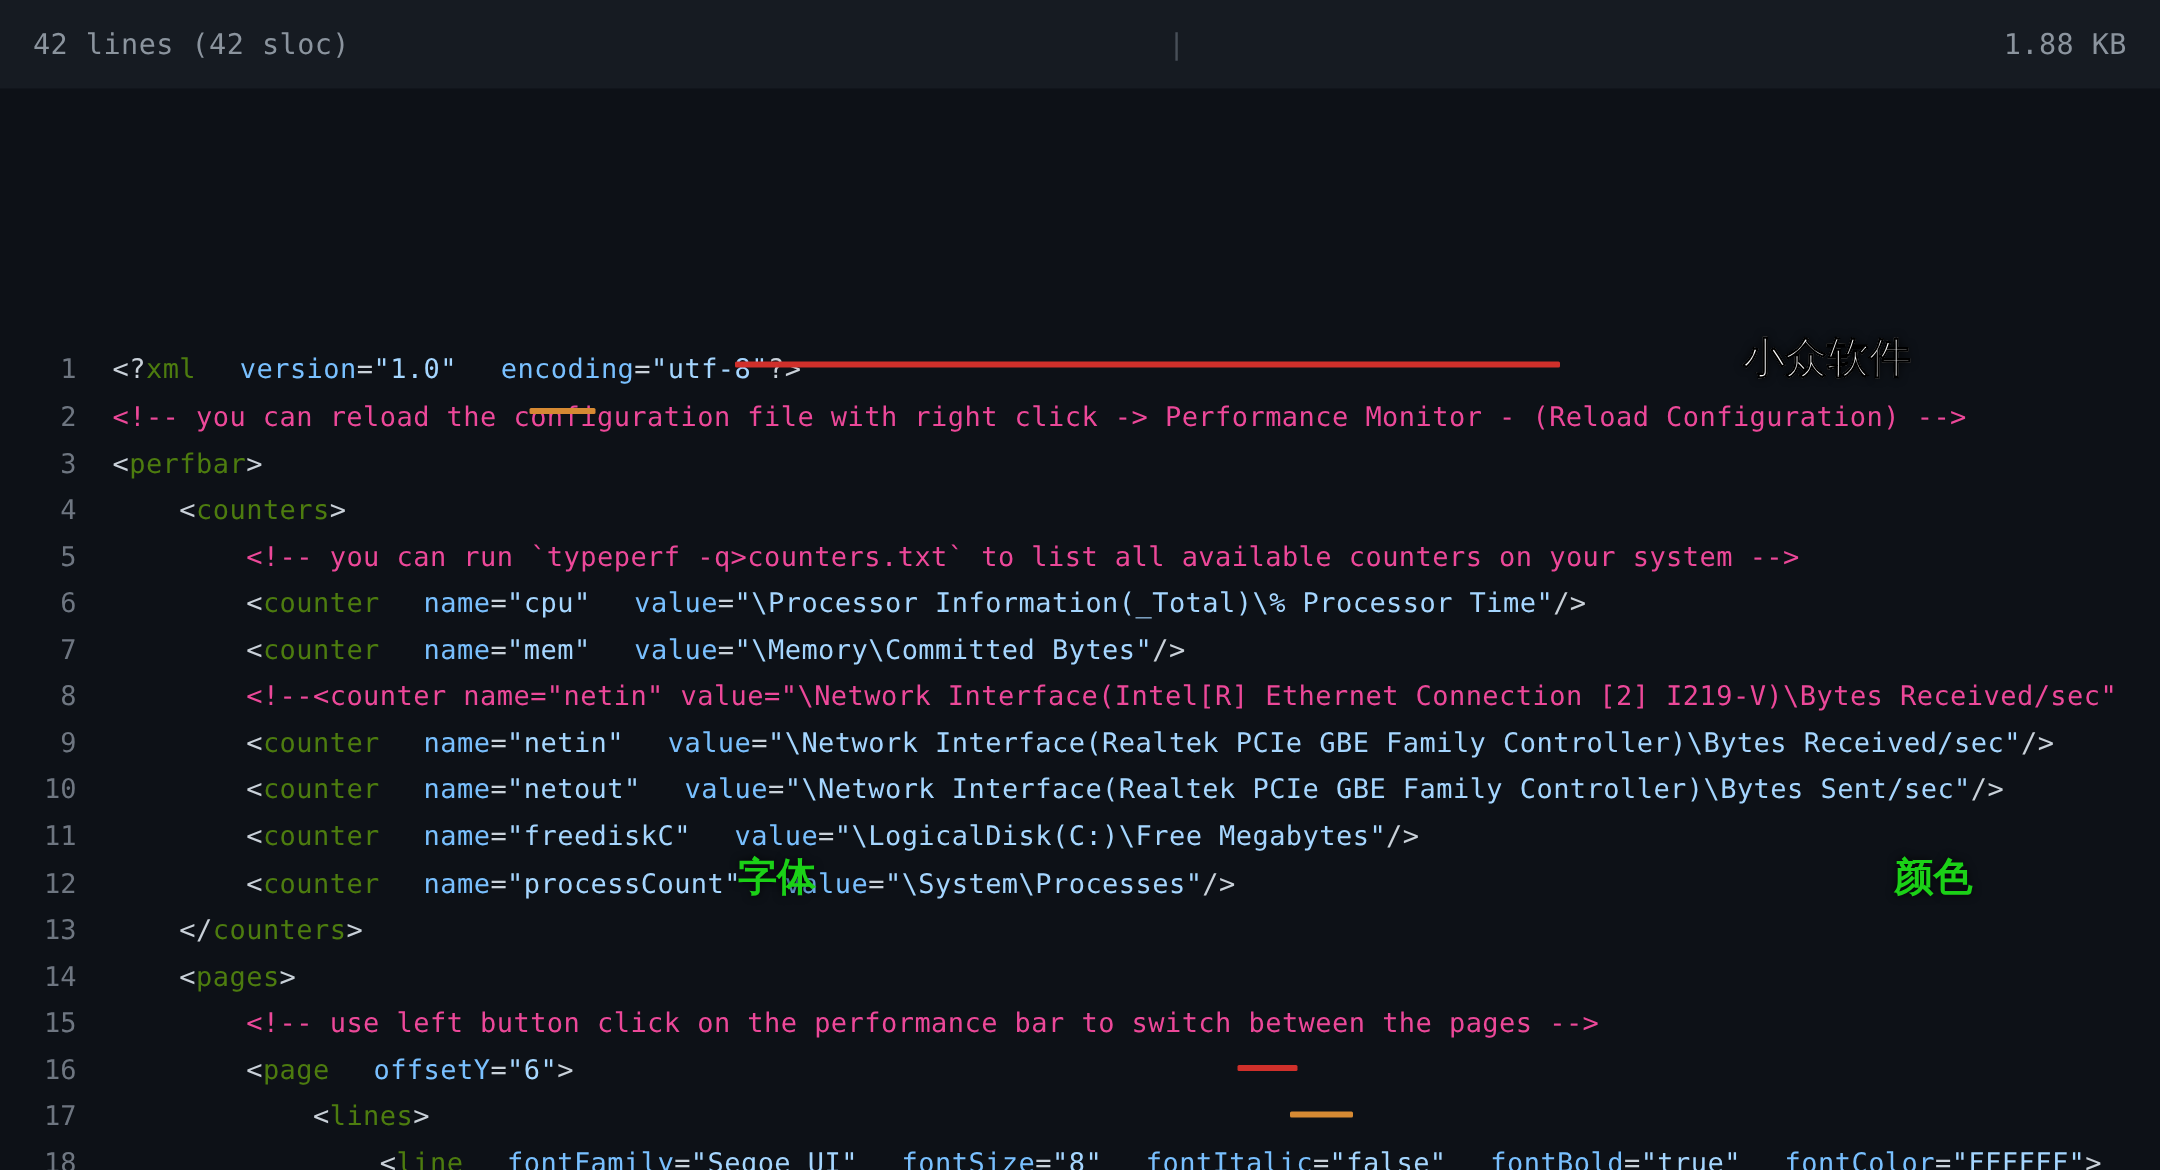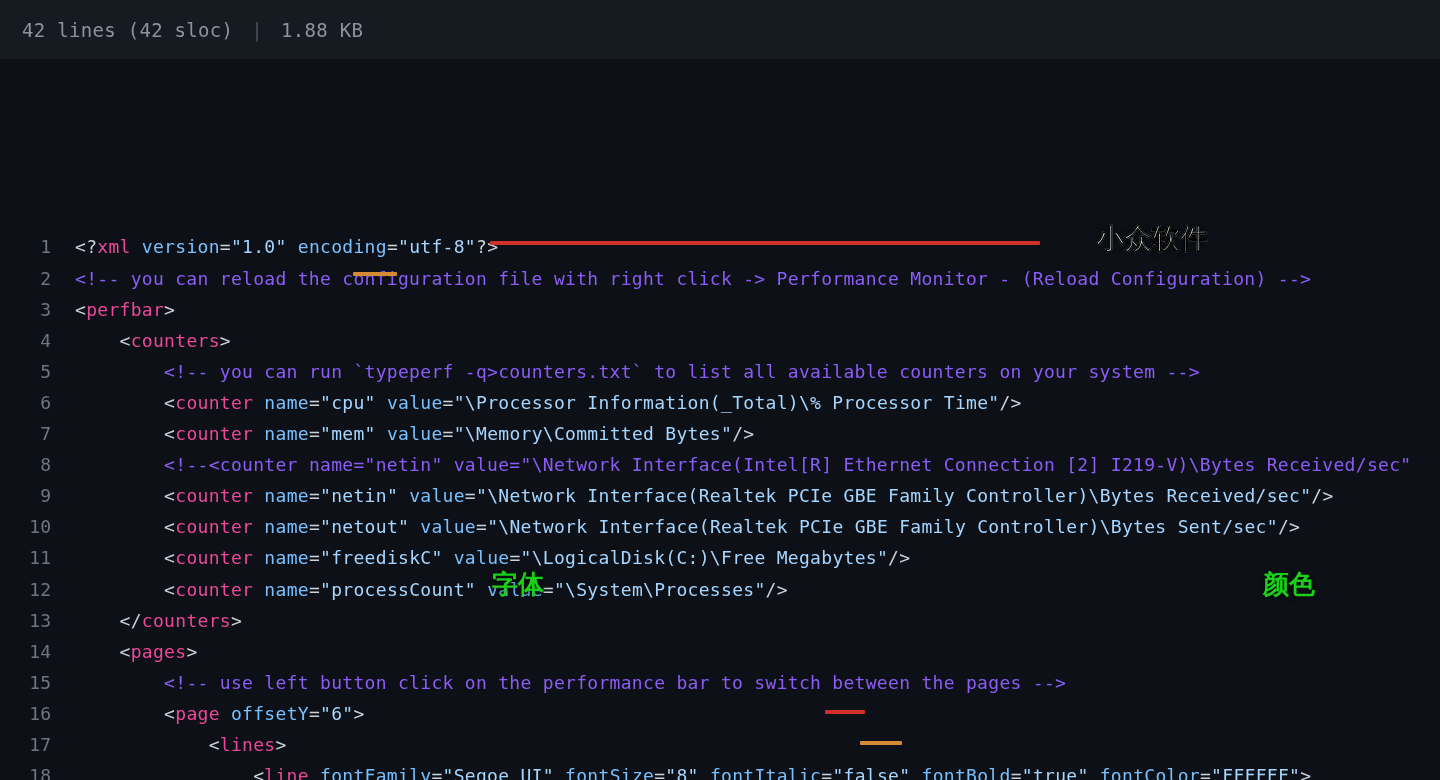--- a/index.html
+++ b/index.html
@@ -13,20 +13,21 @@
   .header {
     background: #161b22;
     height: 60px;
     display: flex;
     align-items: center;
     padding: 0 22px;
     color: #8b949e;
     font-size: 19px;
     letter-spacing: 0.3px;
     border-bottom: 1px solid #0d1117;
+    justify-content: space-between;
   }
   .header .sep {
     margin: 0 18px;
     color: #484f58;
   }
   .code-area {
     position: relative;
     padding-top: 16px;
     line-height: 31.1px;
     font-size: 18px;
@@ -42,23 +43,23 @@
     text-align: right;
     color: #6e7681;
     padding-right: 24px;
     user-select: none;
     flex: none;
   }
   .src {
     color: #8b949e;
     letter-spacing: 0.3px;
   }
-  .pl-c  { color: #8b5cf6; }        
-  .pl-ent{ color: #ec4899; }        
-  .pl-e  { color: #79c0ff; }        
+  .pl-c  { color: #ec4899; }        
+  .pl-ent{ color: #4d7c0f; }        
+  .pl-e  { color: #79c0ff; margin-left: 18px; }        
   .pl-s  { color: #a5d6ff; }        
   .pl-d  { color: #c9d1d9; }        
   
   .overlay { position: absolute; pointer-events: none; }
   .underline-red { background: #d0302b; height: 4px; border-radius: 1px; }
   .underline-orange { background: #d68a33; height: 4px; border-radius: 1px; }
   .anno { font-family: "PingFang SC","Microsoft YaHei",sans-serif; font-weight: 700; text-shadow: 0 0 6px rgba(0,0,0,0.8); }
   .anno-white { color: #ffffff; font-size: 28px; -webkit-text-stroke: 0.5px #000; }
   .anno-green { color: #1bd117; font-size: 26px; }
 </style>
@@ -77,21 +78,21 @@
   
   <div class="line"><div class="gutter">1</div><div class="src"><span class="pl-d">&lt;?</span><span class="pl-ent">xml</span> <span class="pl-e">version</span><span class="pl-d">=</span><span class="pl-s">"1.0"</span> <span class="pl-e">encoding</span><span class="pl-d">=</span><span class="pl-s">"utf-8"</span><span class="pl-d">?&gt;</span></div></div><div class="line"><div class="gutter">2</div><div class="src"><span class="pl-c">&lt;!-- you can reload the configuration file with right click -&gt; Performance Monitor - (Reload Configuration) --&gt;</span></div></div><div class="line"><div class="gutter">3</div><div class="src"><span class="pl-d">&lt;</span><span class="pl-ent">perfbar</span><span class="pl-d">&gt;</span></div></div><div class="line"><div class="gutter">4</div><div class="src">    <span class="pl-d">&lt;</span><span class="pl-ent">counters</span><span class="pl-d">&gt;</span></div></div><div class="line"><div class="gutter">5</div><div class="src">        <span class="pl-c">&lt;!-- you can run `typeperf -q&gt;counters.txt` to list all available counters on your system --&gt;</span></div></div><div class="line"><div class="gutter">6</div><div class="src">        <span class="pl-d">&lt;</span><span class="pl-ent">counter</span> <span class="pl-e">name</span><span class="pl-d">=</span><span class="pl-s">"cpu"</span> <span class="pl-e">value</span><span class="pl-d">=</span><span class="pl-s">"\Processor Information(_Total)\% Processor Time"</span><span class="pl-d">/&gt;</span></div></div><div class="line"><div class="gutter">7</div><div class="src">        <span class="pl-d">&lt;</span><span class="pl-ent">counter</span> <span class="pl-e">name</span><span class="pl-d">=</span><span class="pl-s">"mem"</span> <span class="pl-e">value</span><span class="pl-d">=</span><span class="pl-s">"\Memory\Committed Bytes"</span><span class="pl-d">/&gt;</span></div></div><div class="line"><div class="gutter">8</div><div class="src">        <span class="pl-c">&lt;!--&lt;counter name="netin" value="\Network Interface(Intel[R] Ethernet Connection [2] I219-V)\Bytes Received/sec"</span></div></div><div class="line"><div class="gutter">9</div><div class="src">        <span class="pl-d">&lt;</span><span class="pl-ent">counter</span> <span class="pl-e">name</span><span class="pl-d">=</span><span class="pl-s">"netin"</span> <span class="pl-e">value</span><span class="pl-d">=</span><span class="pl-s">"\Network Interface(Realtek PCIe GBE Family Controller)\Bytes Received/sec"</span><span class="pl-d">/&gt;</span></div></div><div class="line"><div class="gutter">10</div><div class="src">        <span class="pl-d">&lt;</span><span class="pl-ent">counter</span> <span class="pl-e">name</span><span class="pl-d">=</span><span class="pl-s">"netout"</span> <span class="pl-e">value</span><span class="pl-d">=</span><span class="pl-s">"\Network Interface(Realtek PCIe GBE Family Controller)\Bytes Sent/sec"</span><span class="pl-d">/&gt;</span></div></div><div class="line"><div class="gutter">11</div><div class="src">        <span class="pl-d">&lt;</span><span class="pl-ent">counter</span> <span class="pl-e">name</span><span class="pl-d">=</span><span class="pl-s">"freediskC"</span> <span class="pl-e">value</span><span class="pl-d">=</span><span class="pl-s">"\LogicalDisk(C:)\Free Megabytes"</span><span class="pl-d">/&gt;</span></div></div><div class="line"><div class="gutter">12</div><div class="src">        <span class="pl-d">&lt;</span><span class="pl-ent">counter</span> <span class="pl-e">name</span><span class="pl-d">=</span><span class="pl-s">"processCount"</span> <span class="pl-e">value</span><span class="pl-d">=</span><span class="pl-s">"\System\Processes"</span><span class="pl-d">/&gt;</span></div></div><div class="line"><div class="gutter">13</div><div class="src">    <span class="pl-d">&lt;/</span><span class="pl-ent">counters</span><span class="pl-d">&gt;</span></div></div><div class="line"><div class="gutter">14</div><div class="src">    <span class="pl-d">&lt;</span><span class="pl-ent">pages</span><span class="pl-d">&gt;</span></div></div><div class="line"><div class="gutter">15</div><div class="src">        <span class="pl-c">&lt;!-- use left button click on the performance bar to switch between the pages --&gt;</span></div></div><div class="line"><div class="gutter">16</div><div class="src">        <span class="pl-d">&lt;</span><span class="pl-ent">page</span> <span class="pl-e">offsetY</span><span class="pl-d">=</span><span class="pl-s">"6"</span><span class="pl-d">&gt;</span></div></div><div class="line"><div class="gutter">17</div><div class="src">            <span class="pl-d">&lt;</span><span class="pl-ent">lines</span><span class="pl-d">&gt;</span></div></div><div class="line"><div class="gutter">18</div><div class="src">                <span class="pl-d">&lt;</span><span class="pl-ent">line</span> <span class="pl-e">fontFamily</span><span class="pl-d">=</span><span class="pl-s">"Segoe UI"</span> <span class="pl-e">fontSize</span><span class="pl-d">=</span><span class="pl-s">"8"</span> <span class="pl-e">fontItalic</span><span class="pl-d">=</span><span class="pl-s">"false"</span> <span class="pl-e">fontBold</span><span class="pl-d">=</span><span class="pl-s">"true"</span> <span class="pl-e">fontColor</span><span class="pl-d">=</span><span class="pl-s">"FFFFFF"</span><span class="pl-d">&gt;</span></div></div><div class="overlay underline-red" style="top:181px; left:490px; width:550px;"></div>
   
   <div class="overlay underline-orange" style="top:212px; left:353px; width:44px;"></div>
   
   <div class="overlay underline-red" style="top:650px; left:825px; width:40px;"></div>
   
   <div class="overlay underline-orange" style="top:681px; left:860px; width:42px;"></div>
 
   
-  <div class="overlay anno anno-white" style="top:163px; left:1096px;">小众软件</div>
+  <div class="overlay anno anno-white" style="top:163px; left:1162px;">小众软件</div>
   
   <div class="overlay anno anno-green" style="top:509px; left:492px;">字体</div>
   
   <div class="overlay anno anno-green" style="top:509px; left:1263px;text-align:center;">颜色</div>
 
   
   
 </div>
 
 </body></html>

